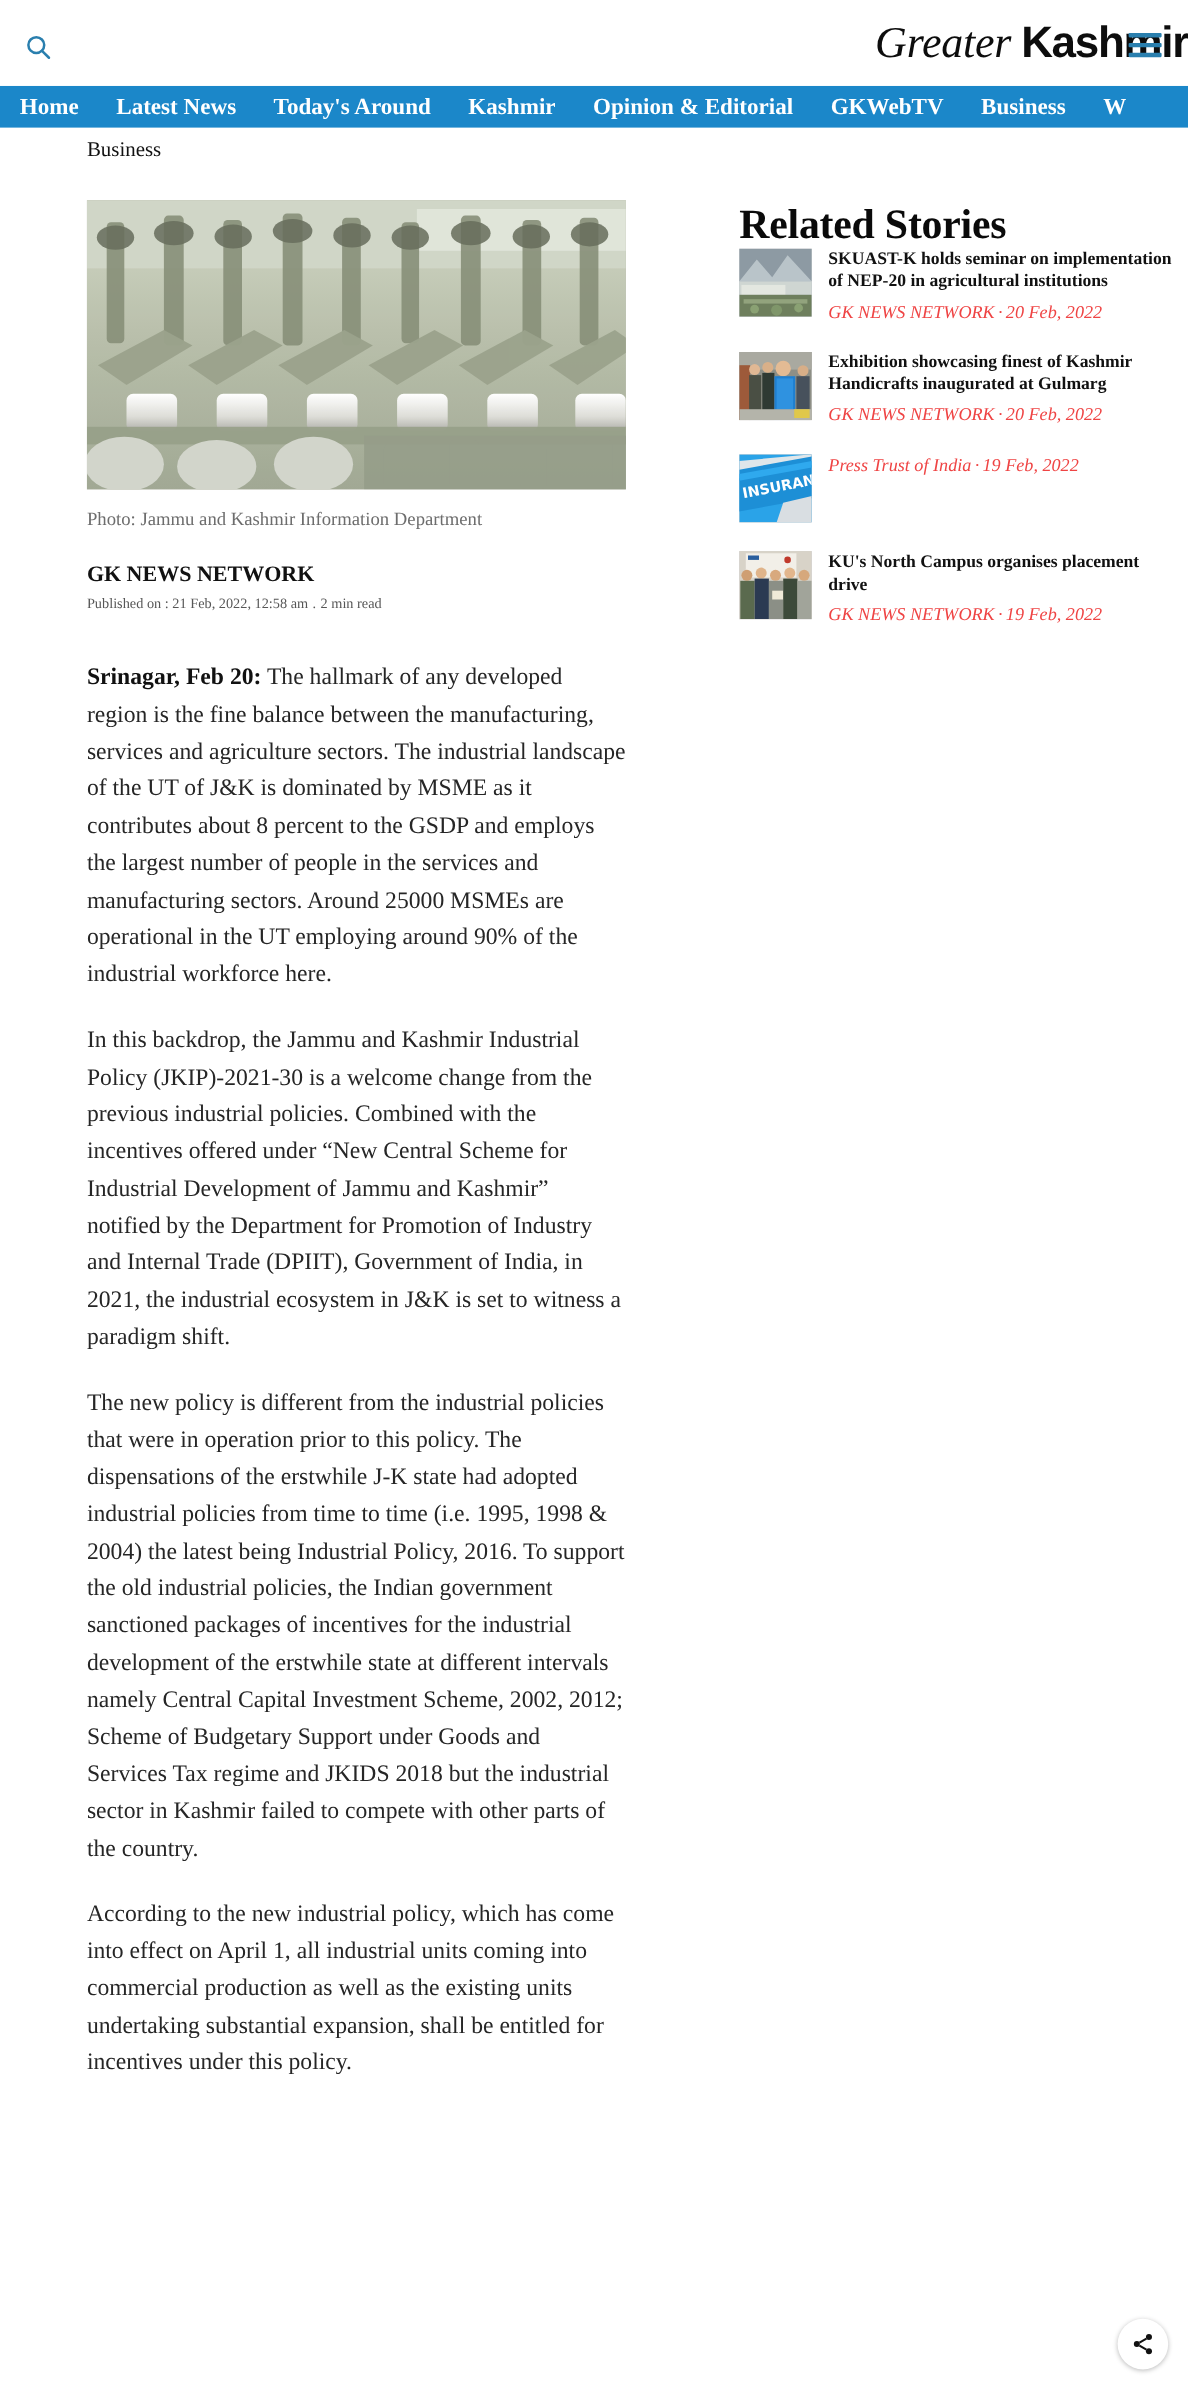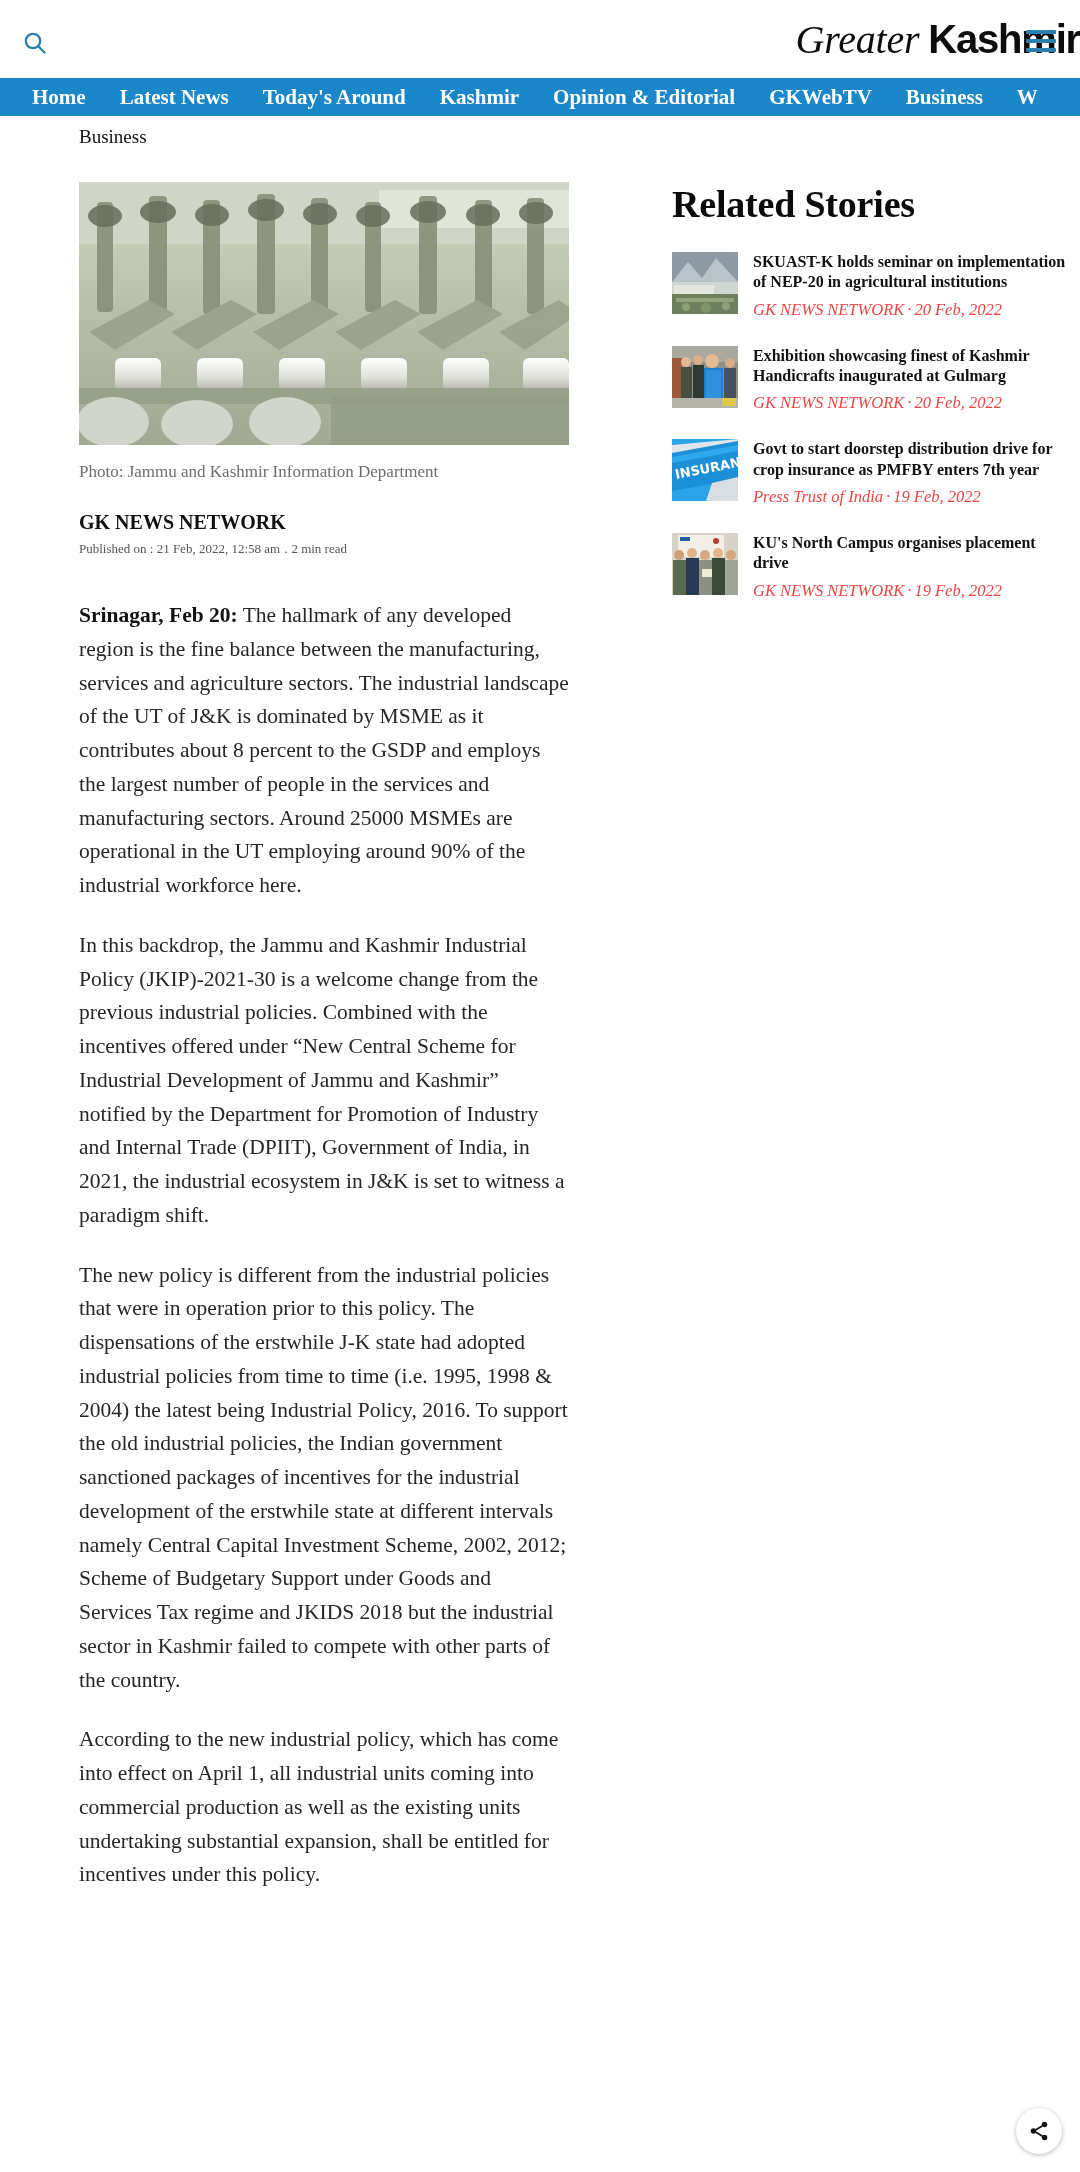--- a/index.html
+++ b/index.html
@@ -80,21 +80,21 @@
     background: #2a7fae;
     border-radius: 1px;
   }
 
   
   .navbar {
     height: 38px;
     background: #1b87c9;
     display: flex;
     align-items: center;
-    padding-left: 32px;
+    padding-left: 18px;
     overflow: hidden;
     white-space: nowrap;
   }
   .nav-item {
     color: #ffffff;
     font-family: "Liberation Serif", serif;
     font-weight: 700;
     font-size: 21px;
     line-height: 38px;
     margin-right: 34px;
@@ -183,21 +183,20 @@
   }
   .body-text p b { font-weight: 700; color: #111; }
 
   
   .rs-title {
     font-family: "Liberation Serif", serif;
     font-weight: 700;
     font-size: 38px;
     color: #0a0a0a;
     letter-spacing: -0.2px;
-    margin-bottom: 26px;
   }
   .rs-item {
     display: flex;
     margin-bottom: 26px;
     cursor: pointer;
   }
   .rs-thumb {
     width: 66px;
     height: 62px;
     flex: 0 0 66px;
@@ -433,21 +432,20 @@
             <svg viewBox="0 0 66 62" preserveAspectRatio="none" aria-hidden="true">
               <rect width="66" height="62" fill="#2aa3e8"></rect>
               <polygon points="0,6 66,0 66,10 0,22" fill="#dfe6ea"></polygon>
               <polygon points="0,14 66,2 66,40 0,52" fill="#1d8fd6"></polygon>
               <polygon points="0,18 66,6 66,12 0,24" fill="#2fa9ee"></polygon>
               <text x="4" y="40" font-family="DejaVu Sans, sans-serif" font-size="13" font-weight="bold" fill="#ffffff" transform="rotate(-11 4 40)">INSURANCE</text>
               <polygon points="40,44 66,38 66,62 34,62" fill="#d9dee2"></polygon>
             </svg>
           </div>
           <div class="rs-body">
-            <div class="rs-head">Govt to start doorstep distribution drive for crop insurance as PMFBY enters 7th year</div>
             <div class="rs-meta">
               <span>Press Trust of India</span><span class="dot">·</span><span>19 Feb, 2022</span>
             </div>
           </div>
         </div>
 
         <div class="rs-item">
           <div class="rs-thumb">
             <svg viewBox="0 0 66 62" preserveAspectRatio="none" aria-hidden="true">
               <rect width="66" height="62" fill="#d8d3c8"></rect>

